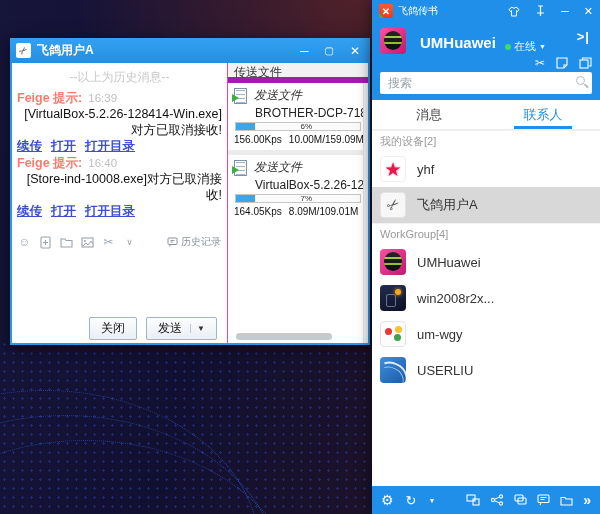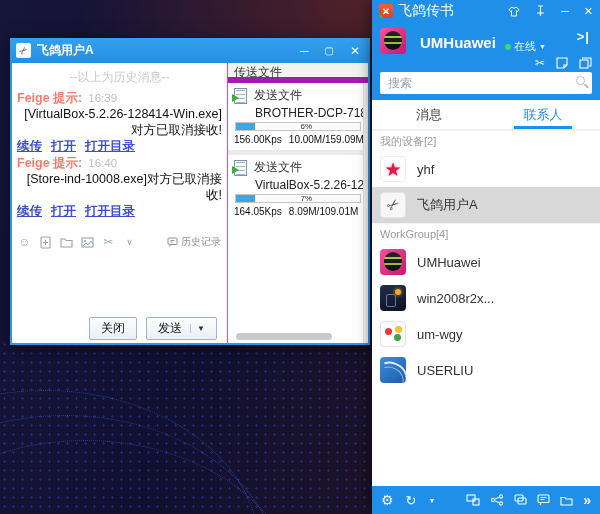--- a/index.html
+++ b/index.html
@@ -49,21 +49,21 @@
   .btn { border:1px solid #9db4cc; background:linear-gradient(#fdfdfd,#e9eff6);
     font-size:12px; color:#111; padding:2px 11px; border-radius:2px; display:flex; align-items:center; }
   .btn .caret { border-left:1px solid #b8c6d6; margin-left:8px; padding-left:6px;
     font-size:8px; color:#333; }
   
   .transfer-col { flex:1; background:#fff; position:relative; overflow:hidden; }
   .transfer-header { height:20px; line-height:19px; background:#f2f2f2;
     border-bottom:6px solid #a21caf; font-size:12px; color:#333; padding-left:6px; }
   .t-entry { padding:4px 6px 5px; background:#fff; }
   .t-sep { height:5px; background:#ebebeb; }
-  .t-row1 { display:flex; align-items:center; gap:7px; }
+  .t-row1 { display:flex; align-items:center; gap:7px;font-style:italic; }
   .doc-ic { width:13px; height:16px; border:1px solid #7a93b5; background:#fff; position:relative;
     background-image:linear-gradient(#fff 2px, #9fb6d0 2px, #9fb6d0 3px, #fff 3px);
     background-size:9px 4px; background-position:1px 3px; background-repeat:repeat-y; }
   .doc-ic::after { content:""; position:absolute; left:-3px; bottom:1px;
     border-left:7px solid #3fae3f; border-top:4px solid transparent; border-bottom:4px solid transparent; }
   .t-action { font-size:12px; color:#333; }
   .t-file { font-size:12px; color:#222; margin:2px 0 2px 21px; white-space:nowrap; }
   .t-prog { position:relative; height:9px; border:1px solid #c6c6c6; background:#fbfbfb; margin:2px 1px; }
   .t-fill { height:100%; background:#3ba7ea; }
   .t-pct { position:absolute; left:52%; top:0; font-size:8px; line-height:8px; color:#333; }
@@ -74,21 +74,21 @@
 
   
   .main-win { position:absolute; left:372px; top:0; width:228px; height:514px;
     background:#1f8fe9; box-shadow:0 0 14px rgba(0,0,0,.6); }
   .main-titlebar { height:22px; display:flex; align-items:center; gap:5px; padding:0 7px; }
   .logo { width:14px; height:14px; border-radius:2px; background:linear-gradient(#ff5a2e,#e23d1e);
     position:relative; display:flex; align-items:center; justify-content:center;
     color:#fff; font-size:10px; font-weight:bold; }
   .logo::after { content:""; position:absolute; left:0; bottom:0;
     border-left:5px solid #4caf2f; border-top:5px solid transparent; }
-  .main-title { color:#fff; font-size:14px; }
+  .main-title { color:#fff; font-size:10px; }
   .main-ctrl { margin-left:auto; display:flex; gap:15px; align-items:center; color:#fff; font-size:11px; }
   .main-header { height:50px; position:relative; color:#fff; }
   .hdr-avatar { position:absolute; left:8px; top:6px; width:27px; height:27px; border-radius:4px; }
   .av-umh { background:linear-gradient(135deg,#ff4fa0,#c2186b); position:relative; }
   .av-umh::before { content:""; position:absolute; left:15%; top:13%; width:70%; height:72%;
     border-radius:50%;
     background:linear-gradient(#222 28%, #9ccc3c 28%, #9ccc3c 38%, #1a1a1a 38%, #1a1a1a 60%, #8bc32a 60%, #8bc32a 70%, #111 70%); }
   .hdr-name { position:absolute; left:48px; top:12px; font-size:15px; font-weight:bold; }
   .hdr-status { position:absolute; left:133px; top:17px; display:flex; align-items:center; gap:3px; font-size:11px; color:#d9f7e3; }
   .dot { width:6px; height:6px; border-radius:50%; background:#3ddc6a; }

